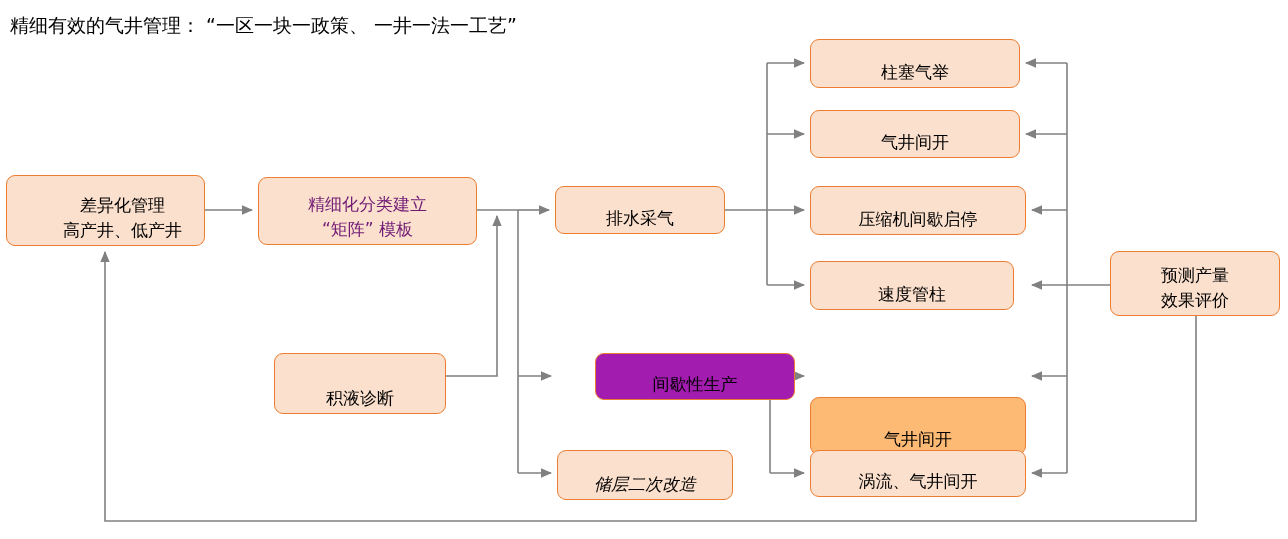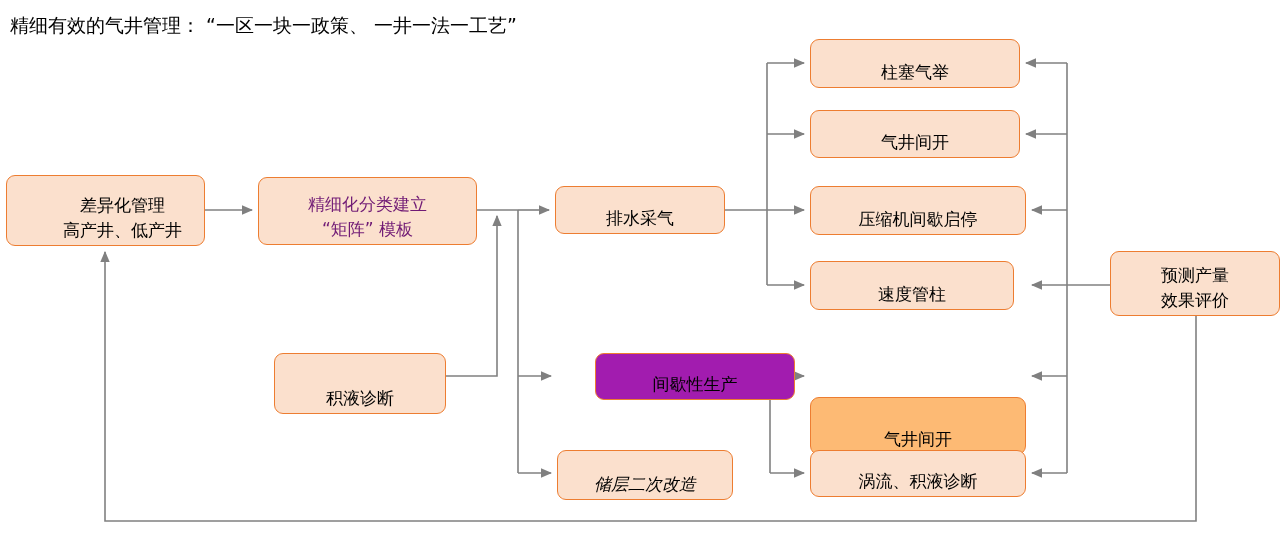--- a/index.html
+++ b/index.html
@@ -112,18 +112,18 @@
 “矩阵” 模板</span></div>
       <div class="node" style="left: 274px; top: 353px; width: 172px; height: 61px; background: rgb(251, 224, 205); border-color: rgb(237, 125, 49); color: rgb(0, 0, 0);"><span class="node-label">积液诊断</span></div>
       <div class="node" style="left: 555px; top: 186px; width: 170px; height: 48px; background: rgb(251, 224, 205); border-color: rgb(237, 125, 49); color: rgb(0, 0, 0);"><span class="node-label">排水采气</span></div>
       <div class="node" style="left: 557px; top: 353px; width: 200px; height: 47px; background: #a21caf; border-color: rgb(237, 125, 49); color: rgb(0, 0, 0); margin-left: 38px;"><span class="node-label">间歇性生产</span></div>
       <div class="node" style="left: 557px; top: 450px; width: 176px; height: 50px; background: rgb(251, 224, 205); border-color: rgb(237, 125, 49); color: rgb(0, 0, 0); font-style: italic;"><span class="node-label">储层二次改造</span></div>
       <div class="node" style="left: 810px; top: 39px; width: 210px; height: 49px; background: rgb(251, 224, 205); border-color: rgb(237, 125, 49); color: rgb(0, 0, 0);"><span class="node-label">柱塞气举</span></div>
       <div class="node" style="left: 810px; top: 110px; width: 210px; height: 48px; background: rgb(251, 224, 205); border-color: rgb(237, 125, 49); color: rgb(0, 0, 0);"><span class="node-label">气井间开</span></div>
       <div class="node" style="left: 810px; top: 186px; width: 216px; height: 49px; background: rgb(251, 224, 205); border-color: rgb(237, 125, 49); color: rgb(0, 0, 0);"><span class="node-label">压缩机间歇启停</span></div>
       <div class="node" style="left: 810px; top: 261px; width: 204px; height: 49px; background: rgb(251, 224, 205); border-color: rgb(237, 125, 49); color: rgb(0, 0, 0);"><span class="node-label">速度管柱</span></div>
       <div class="node" style="left: 810px; top: 353px; width: 216px; height: 58px; background: #fdba74; border-color: rgb(237, 125, 49); color: rgb(0, 0, 0); margin-top: 44px;"><span class="node-label">气井间开</span></div>
-      <div class="node" style="left: 810px; top: 450px; width: 216px; height: 47px; background: rgb(251, 224, 205); border-color: rgb(237, 125, 49); color: rgb(0, 0, 0);"><span class="node-label">涡流、积液诊断</span></div>
+      <div class="node" style="left: 810px; top: 450px; width: 216px; height: 47px; background: rgb(251, 224, 205); border-color: rgb(237, 125, 49); color: rgb(0, 0, 0);"><span class="node-label">涡流、气井间开</span></div>
       <div class="node" style="left: 1110px; top: 251px; width: 170px; height: 65px; background: rgb(251, 224, 205); border-color: rgb(237, 125, 49); color: rgb(0, 0, 0);"><span class="node-label">预测产量
 效果评价</span></div>
     </div>
 
 </div>
 
 </body></html>

